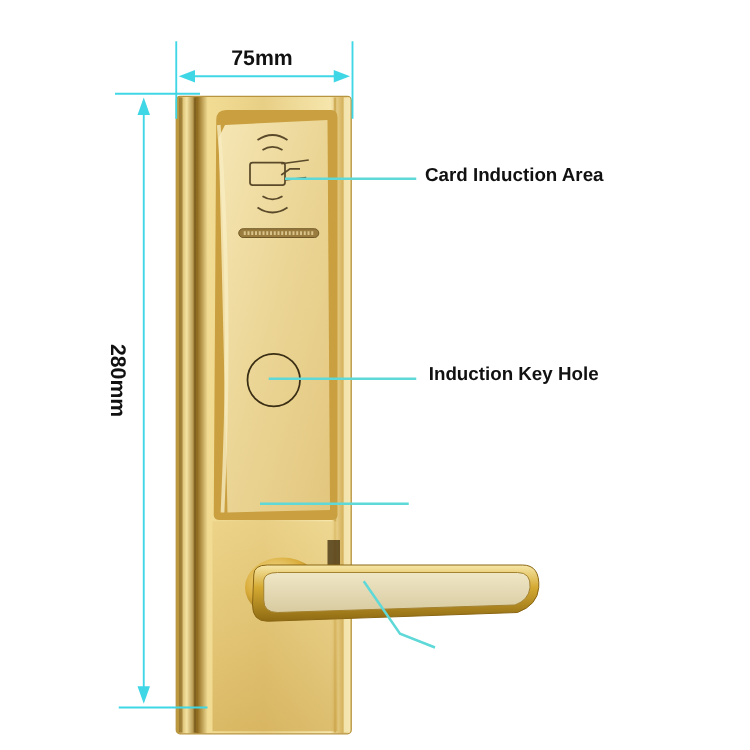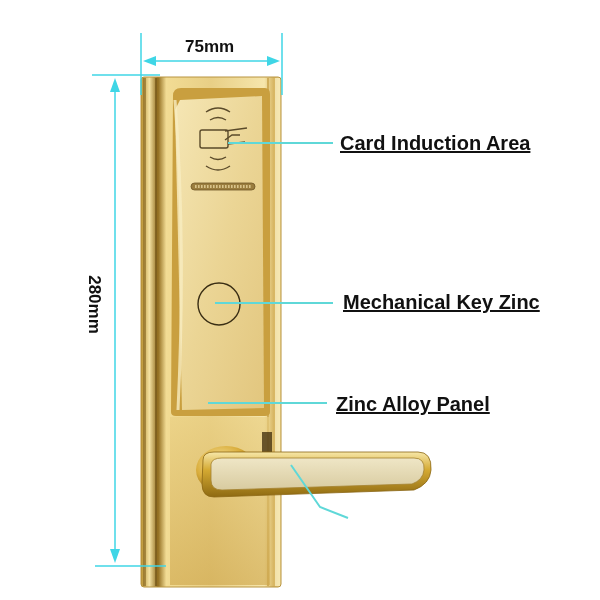--- a/index.html
+++ b/index.html
@@ -1,20 +1,20 @@
 <!DOCTYPE html>
 <html><head>
   <meta charset="utf-8">
   <style>
     html, body { margin: 0; padding: 0; background: #ffffff; }
     body { width: 600px; height: 600px; position: relative; overflow: hidden;
            font-family: "Liberation Sans", sans-serif; }
     .stage { position: absolute; left: 0; top: 0; width: 600px; height: 600px; }
-    .label { position: absolute; font-weight: bold; color: #111111; font-size: 20px;
-             white-space: nowrap; line-height: 1; text-decoration: underline; }
+    .label { position: absolute; font-weight: bold; color: #111111; font-size: 15px;
+             white-space: nowrap; line-height: 1; }
     .dim-label { position: absolute; font-weight: bold; color: #111111; font-size: 17px; line-height: 1; }
     .dim-label.vertical { transform: rotate(90deg); transform-origin: center center; }
     svg { position: absolute; left: 0; top: 0; }
   </style>
 </head>
 <body>
 
 <div class="stage">
 
   <svg width="600" height="600" viewBox="0 0 600 600">
@@ -117,16 +117,15 @@
       <line x1="215" y1="303" x2="333" y2="303"></line>
       <line x1="208" y1="403" x2="327" y2="403"></line>
       <polyline points="291,465 320,507 348,518"></polyline>
     </g>
   </svg>
 
   <div class="dim-label" style="left:185px; top:38px;">75mm</div>
   <div class="dim-label vertical" style="left:64px; top:296px; width:60px; text-align:center;">280mm</div>
 
   <div class="label" style="left:340px; top:133px;">Card Induction Area</div>
-  <div class="label" style="left:343px; top:292px;">Mechanical Key Zinc</div>
-  <div class="label" style="left:336px; top:394px;">Zinc Alloy Panel</div>
+  <div class="label" style="left:343px; top:292px;">Induction Key Hole</div>
 
 </div>
 
 </body></html>

